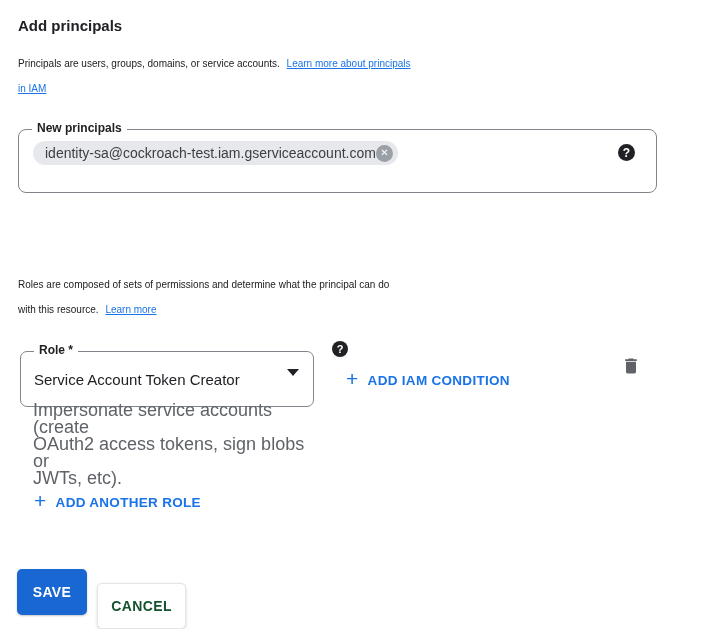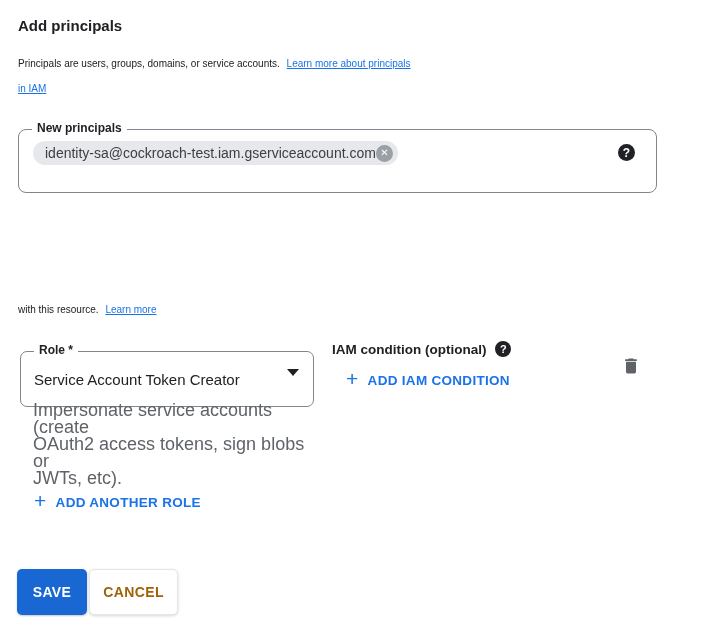--- a/index.html
+++ b/index.html
@@ -199,26 +199,27 @@
   }
   .save-btn {
     left: 17px;
     width: 70px;
     background: #1967d2;
     color: #ffffff;
     border: none;
     box-shadow: 0 1px 2px rgba(60,64,67,0.3);
   }
   .cancel-btn {
-    left: 89px;
+    left: 97px;
     width: 89px;
     background: #ffffff;
-    color: #a16207;
+    color: #14532d;
     border: 1px solid #e3e5e8;
     box-shadow: 0 1px 3px rgba(60,64,67,0.2);
+    margin-top: 14px;
   }
 </style>
 </head>
 <body>
 
 <div class="canvas">
 
   <h1 class="h1" style="top:14px;">Add principals</h1>
 
   <p class="para" style="top:51px;">
@@ -230,39 +231,38 @@
     <span class="field-label">New principals</span>
     <span class="chip">
       <span>identity-sa@cockroach-test.iam.gserviceaccount.com</span>
       <span class="chip-close">✕</span>
     </span>
     <span class="help-circle principals-help">?</span>
   </div>
 
 
   <p class="para" style="top:272px;">
-    <br>
+    <span>Roles are composed of sets of permissions and determine what the principal can do</span><br>
     <span>with this resource.</span>
     <a class="link ml4">Learn more</a>
   </p>
 
   <div class="field role-field">
     <span class="field-label">Role *</span>
     <span class="role-value">Service Account Token Creator</span>
     <span class="dd-arrow"></span>
   </div>
 
   <p class="role-helper">
     <span>Impersonate service accounts (create</span><br>
     <span>OAuth2 access tokens, sign blobs or</span><br>
     <span>JWTs, etc).</span>
   </p>
 
   <div class="iam-label-row">
-    <span>IAM condition (optional)</span>
     <span class="help-circle">?</span>
   </div>
 
   <button class="text-btn add-iam-btn">
     <span class="plus-glyph">+</span>
     <span>ADD IAM CONDITION</span>
   </button>
 
   <button class="trash-btn">
     <svg viewBox="0 0 24 24" width="20" height="20" fill="#5f6368" aria-hidden="true">

